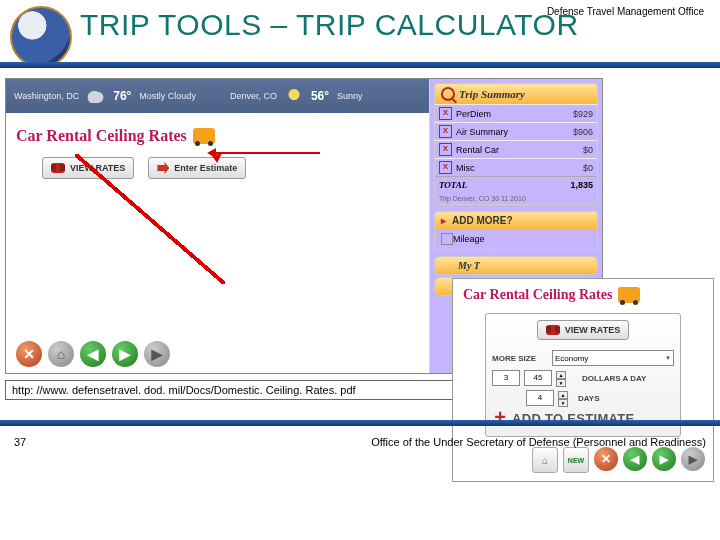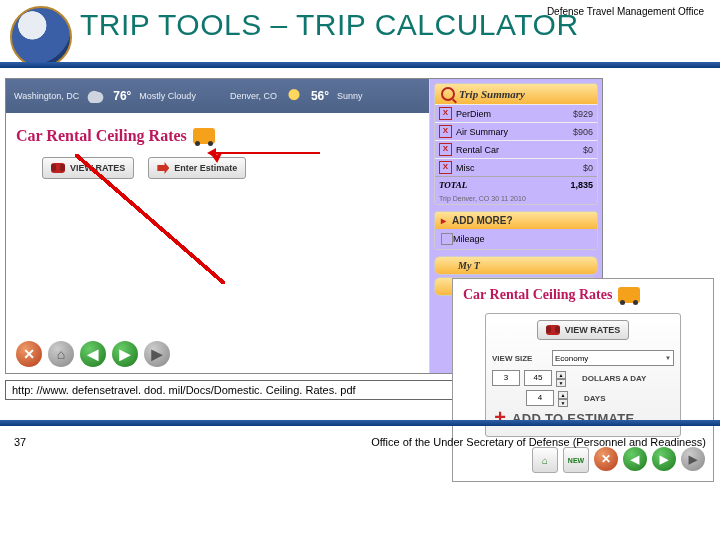--- a/index.html
+++ b/index.html
@@ -176,42 +176,42 @@
     <span class="car-ico"></span>
   </div>
   <div class="pop-body">
     <div style="display:flex;justify-content:center">
       <div class="gray-btn">
         <span class="bino"></span>
         <span>VIEW RATES</span>
       </div>
     </div>
     <div class="frow">
-      <span class="flbl">VIEW SIZE</span>
+      <span class="flbl">MORE SIZE</span>
       <div class="sel">
             <span>Economy</span>
           </div>
     </div>
     <div class="frow">
       <span class="numfield">3</span>
       <span class="numfield">45</span>
       <span class="spin">
             <span>▲</span>
             <span>▼</span>
           </span>
       <span class="flbl" style="width:auto;margin-left:12px">DOLLARS A DAY</span>
     </div>
     <div class="frow">
       <span style="width:30px"></span>
       <span class="numfield">4</span>
       <span class="spin">
             <span>▲</span>
             <span>▼</span>
           </span>
-      <span class="flbl" style="width:auto;margin-left:12px">DAYS</span>
+      <span class="flbl" style="width:auto;margin-left:6px">DAYS</span>
     </div>
     <div class="frow">
       <span class="plus">+</span>
       <span class="addest">ADD TO ESTIMATE</span>
     </div>
   </div>
   <div class="pop-nav">
     <div class="sq">⌂</div>
     <div class="sq" style="font-size:7px;color:#1a7a1a;font-weight:bold">NEW</div>
     <div class="circ c-red" style="width:24px;height:24px;font-size:12px">✕</div>

